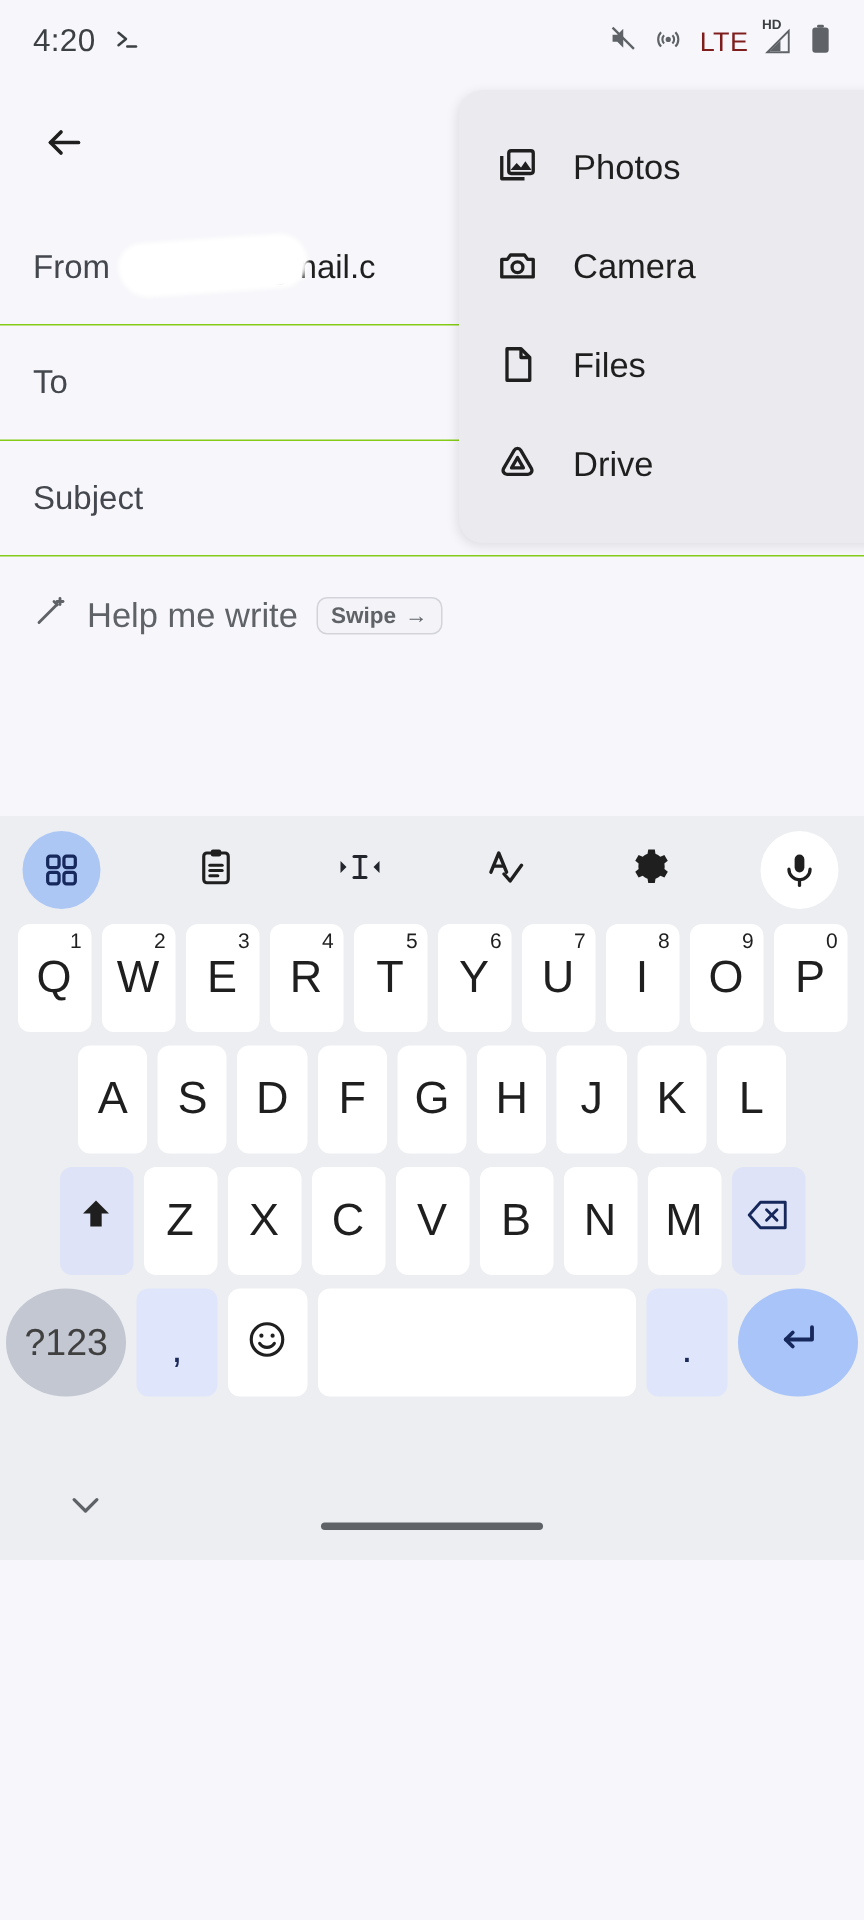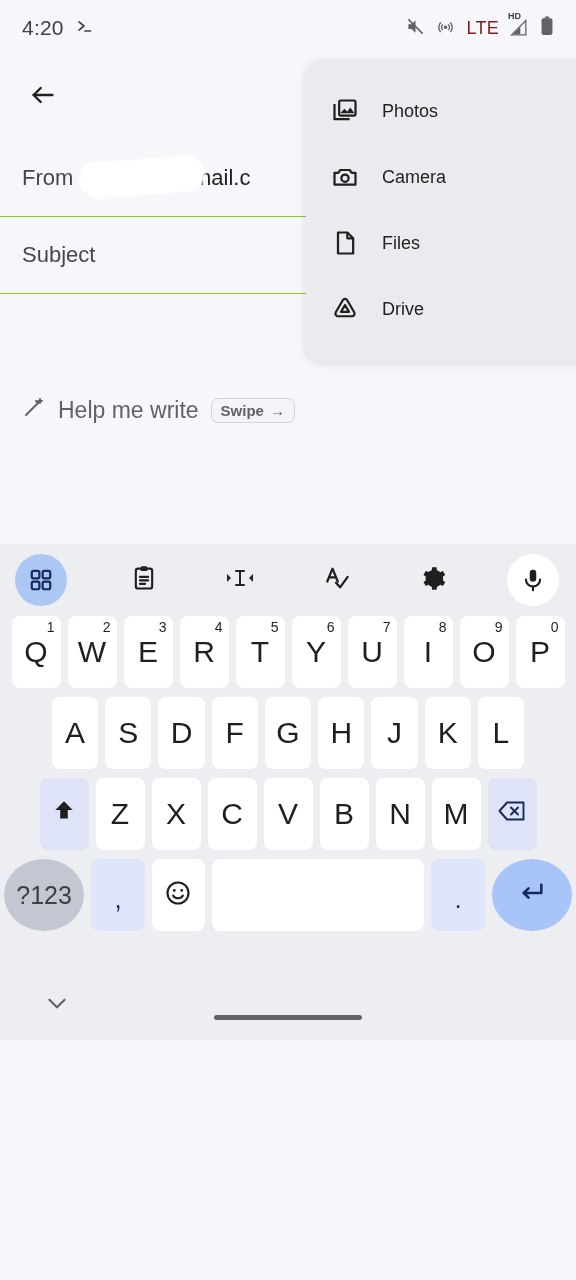--- a/index.html
+++ b/index.html
@@ -70,21 +70,21 @@
     background: #eaeaef;
     border-radius: 16px 0 0 16px;
     padding: 18px 0 20px 0;
     box-shadow: -1px 2px 8px rgba(0,0,0,.10);
   }
   .menu-item {
     display: flex; align-items: center; gap: 22px;
     height: 66px; padding: 0 0 0 24px;
   }
   .mi-icon { width: 30px; display: flex; align-items: center; justify-content: center; }
-  .mi-label { font-size: 18px; color: #1f1f1f; }
+  .mi-label { font-size: 23px; color: #1f1f1f; }
 
   
   .keyboard {
     position: absolute; left: 0; bottom: 0; width: 576px; height: 496px;
     background: #eceef2;
   }
   .kb-toolbar {
     position: relative; height: 72px; display: flex; align-items: center;
     justify-content: space-between; padding: 0 0 0 0;
   }
@@ -206,20 +206,24 @@
           <polyline points="10,6 4,12 10,18"></polyline>
       </svg>
     </span>
   </div>
 
   <div class="fields">
     <div class="field">
       <span class="field-label">From</span>
       <span class="field-value">tand1@gmail.c</span>
       <span class="redaction"></span>
+    </div>
+    <div class="field">
+      <span class="field-label">To</span>
+      <span class="field-value"></span>
     </div>
     <div class="field subject">
       <span class="field-label">Subject</span>
       <span class="field-value"></span>
     </div>
   </div>
 
   <div class="helpwrite">
     <span>
       <svg width="24" height="24" viewBox="0 0 24 24" fill="none" stroke="#5f6368" stroke-width="1.9" stroke-linecap="round">

